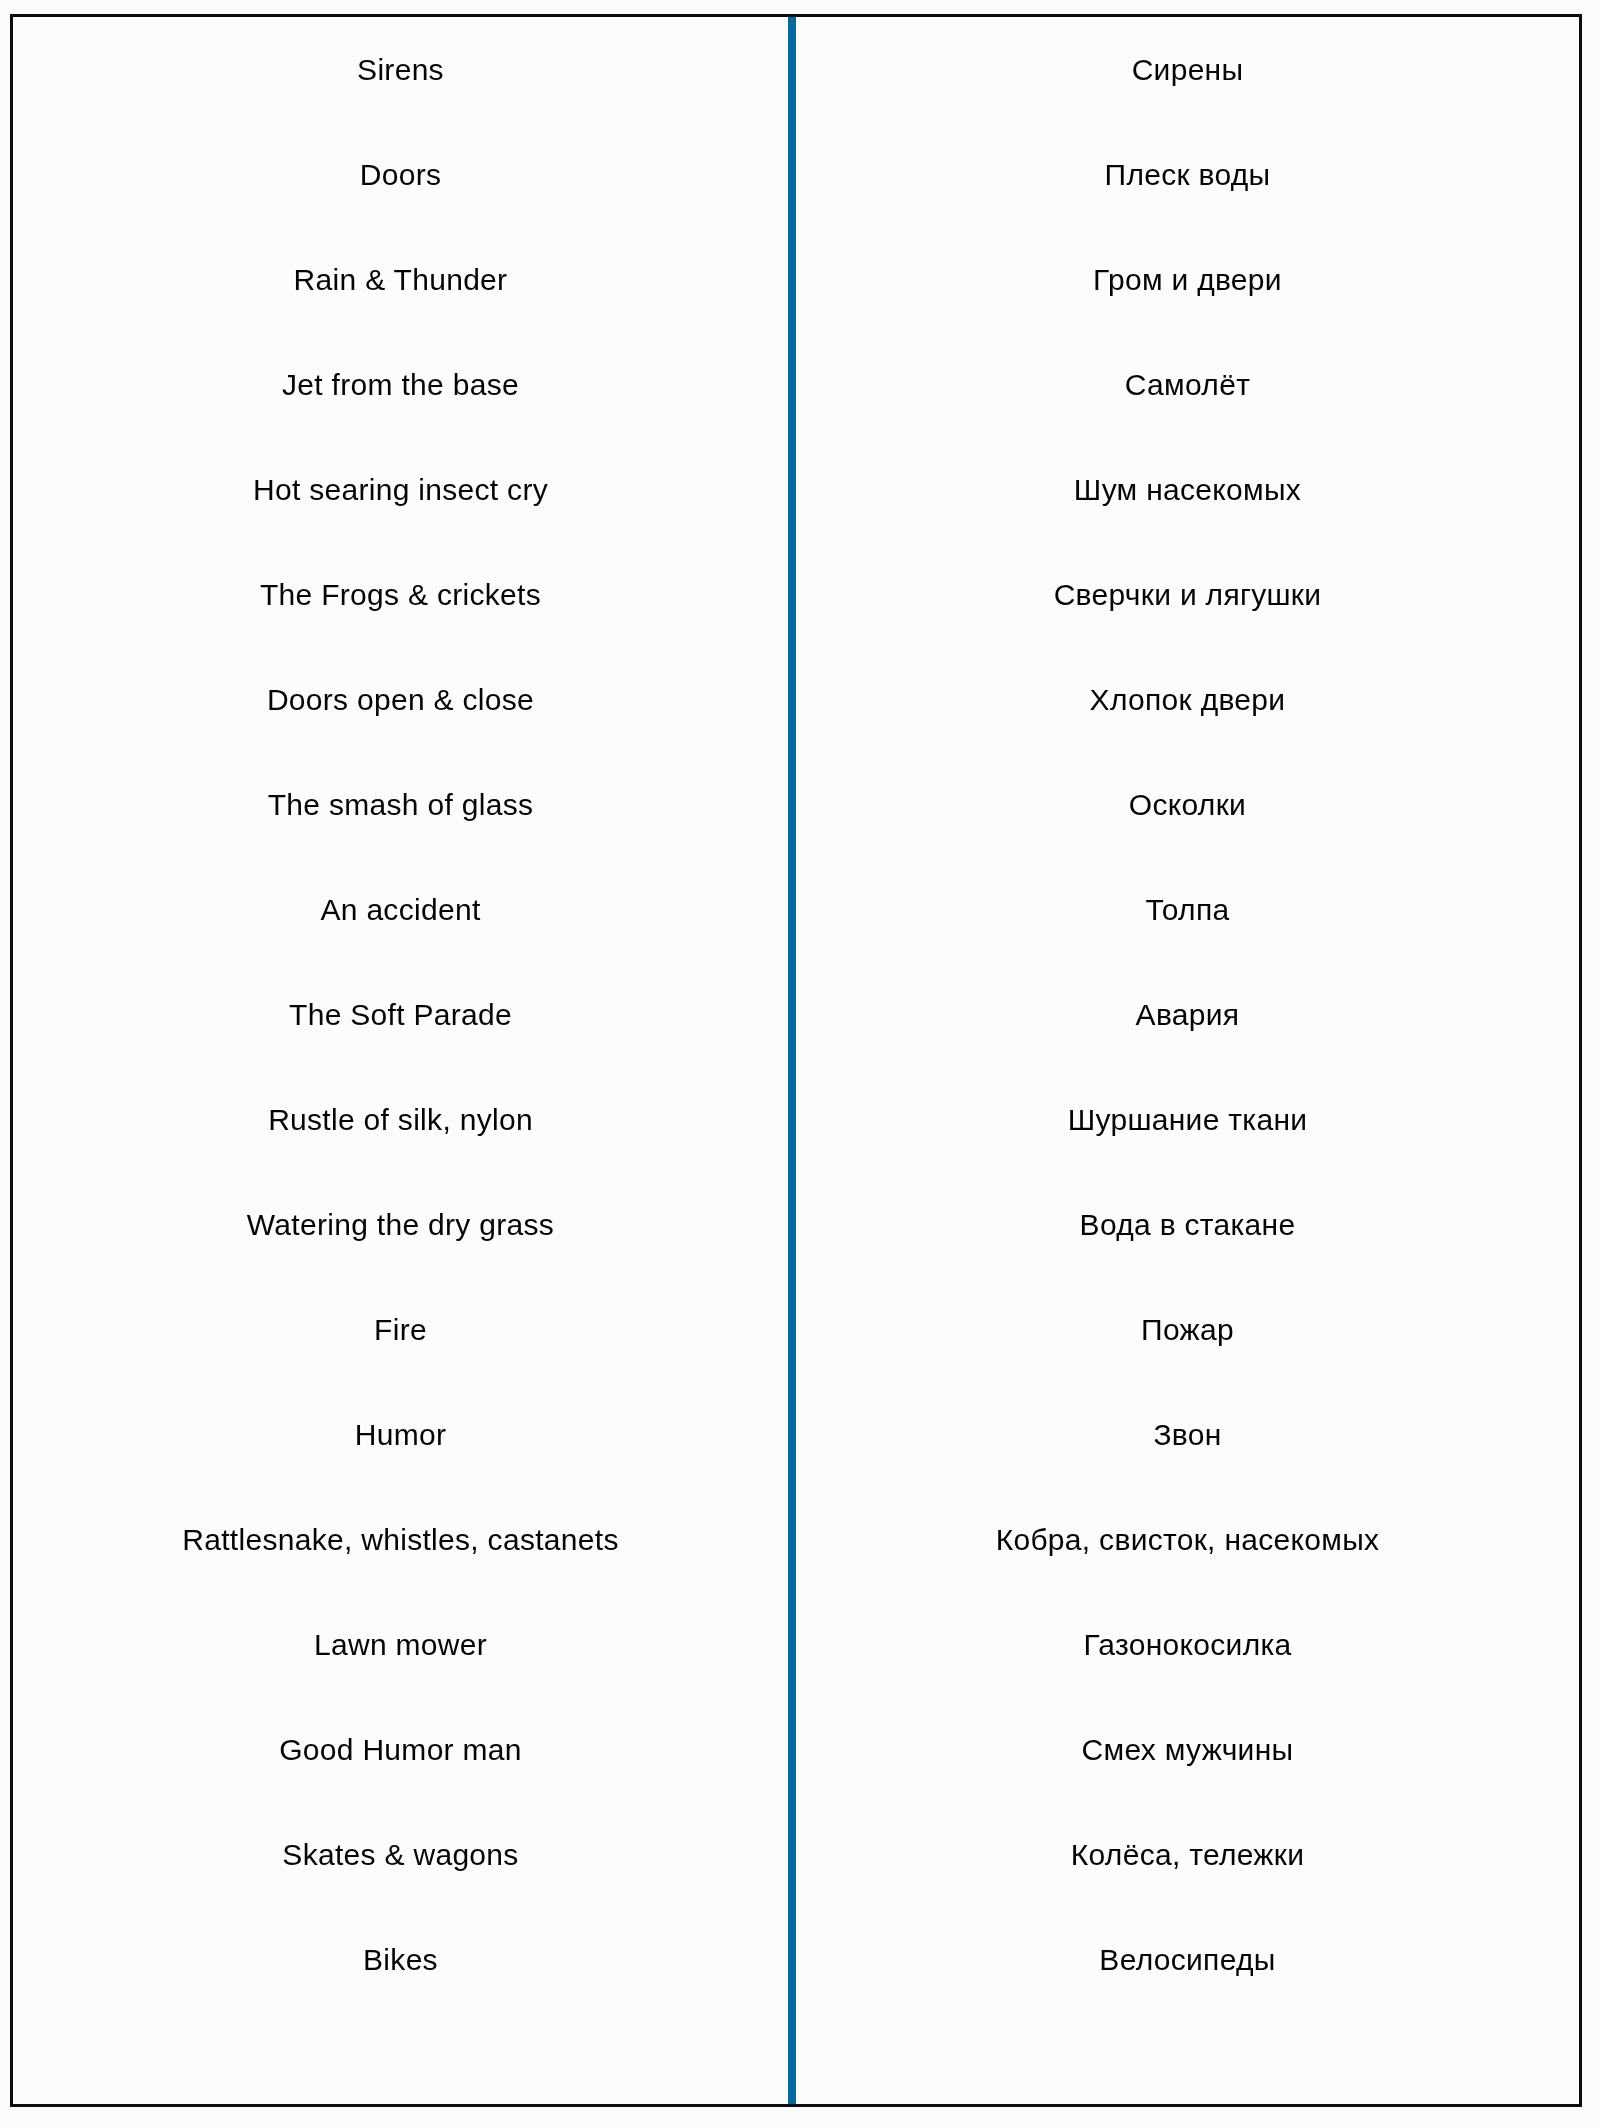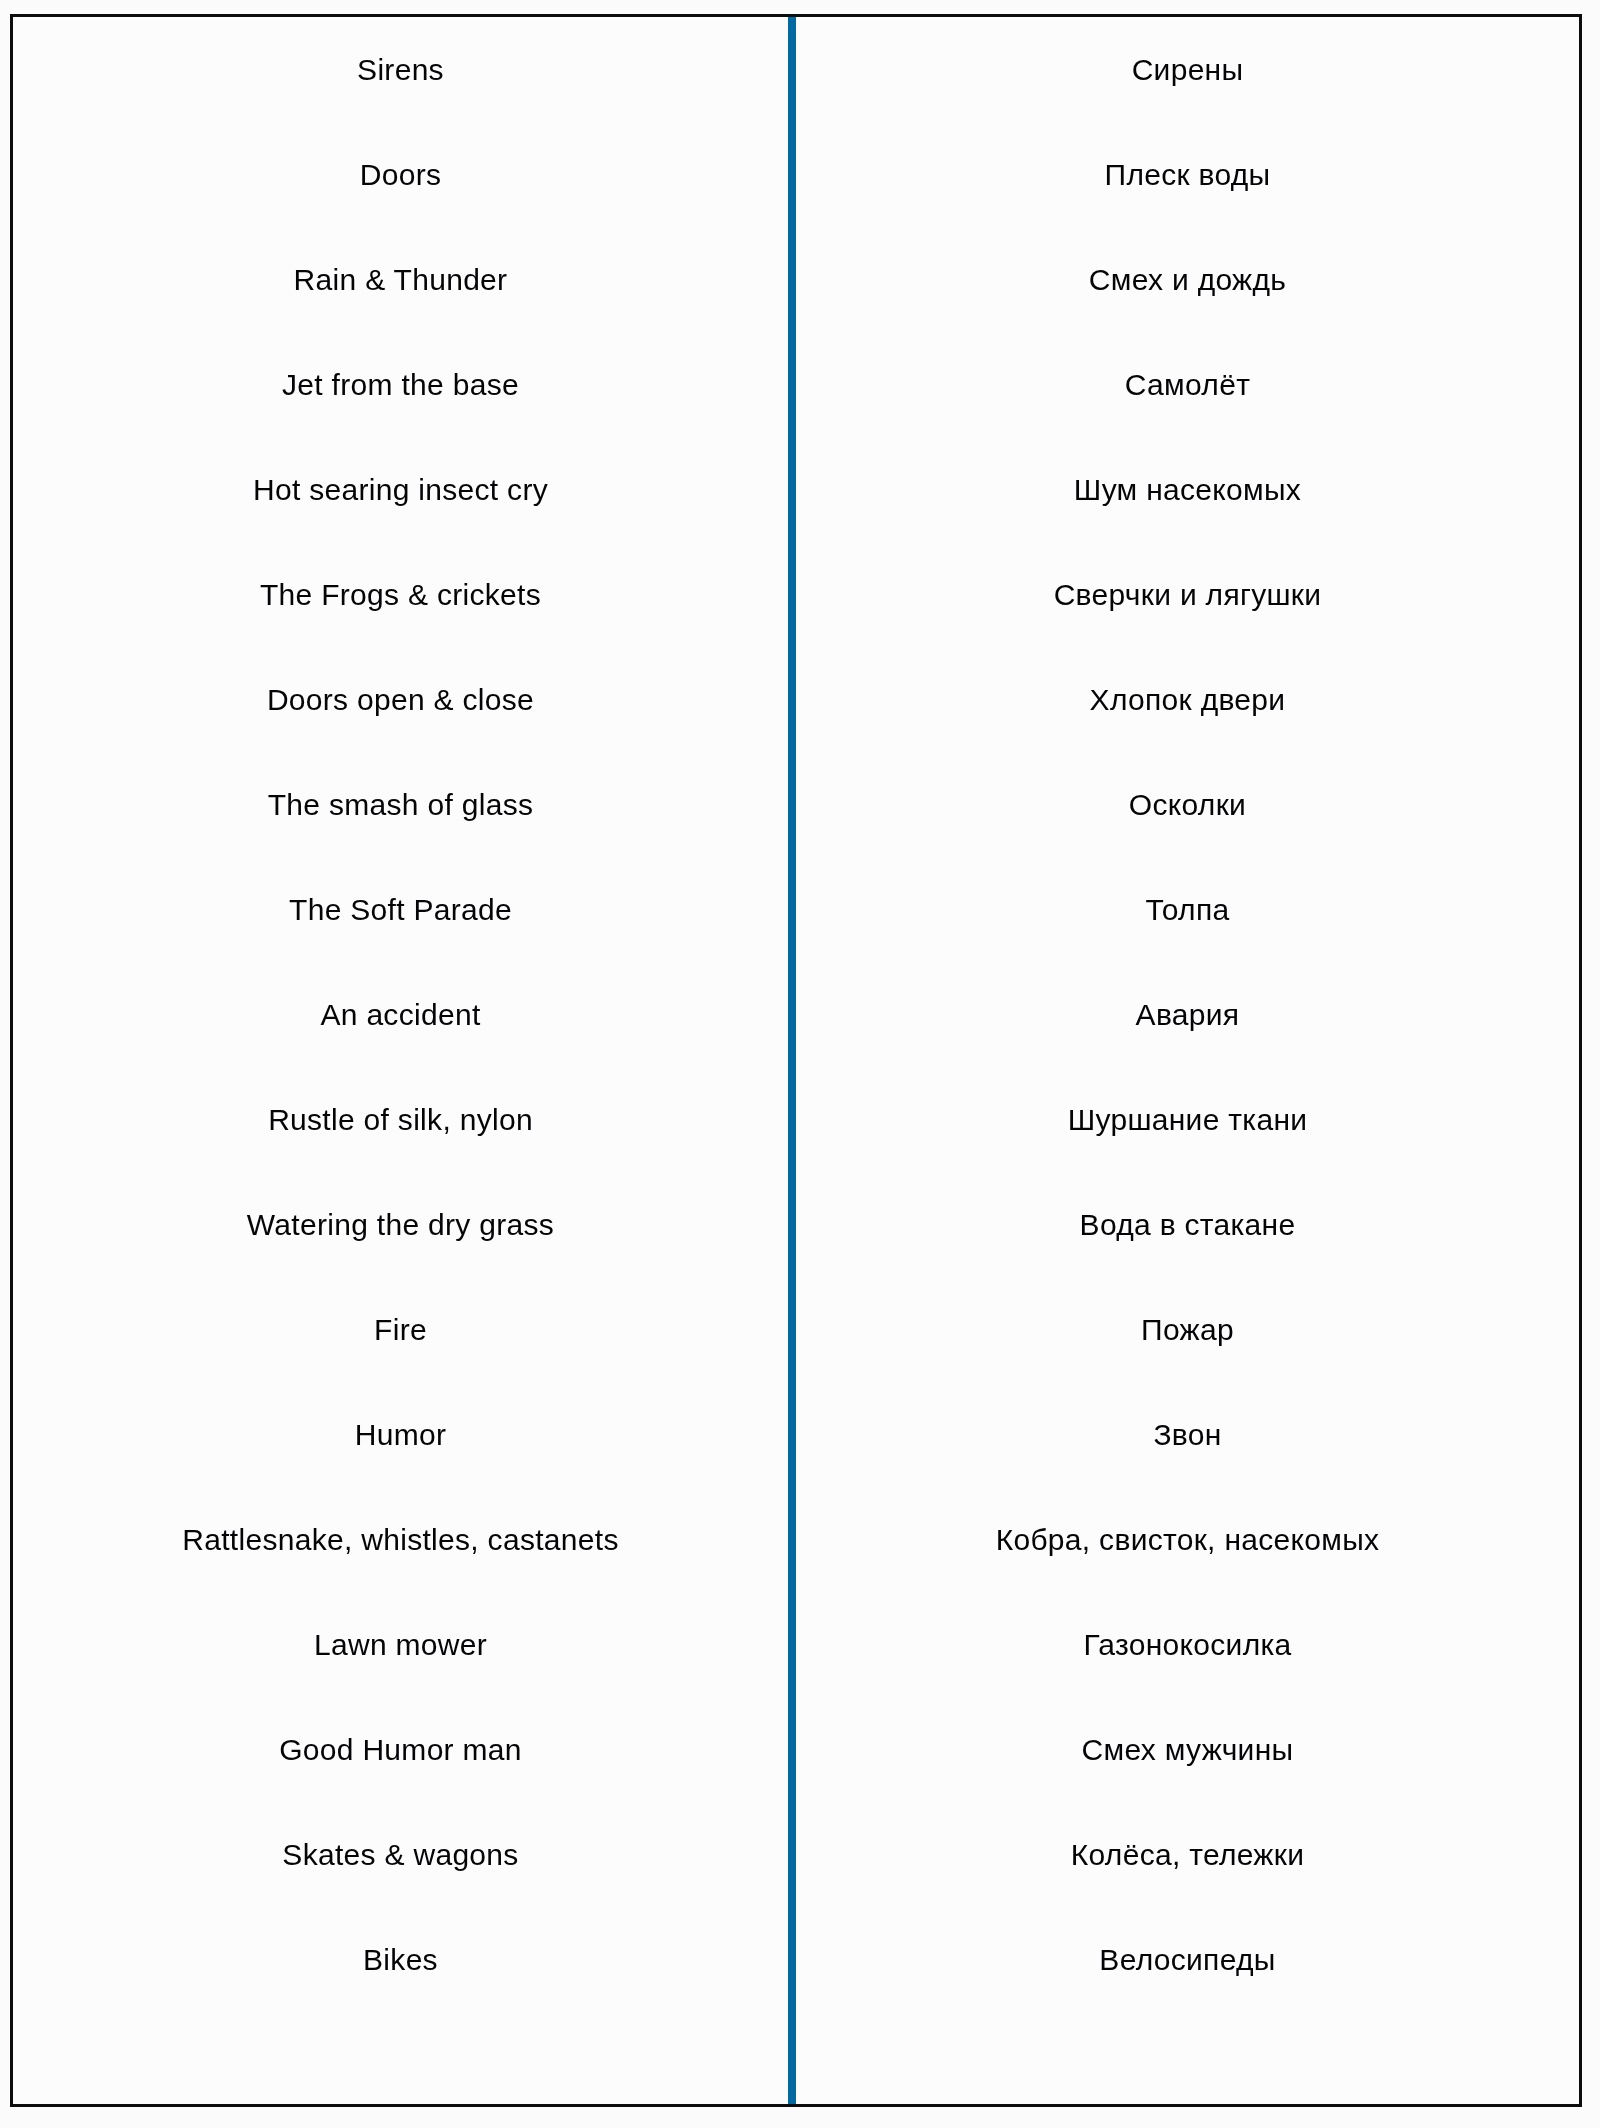--- a/index.html
+++ b/index.html
@@ -57,36 +57,36 @@
   <div class="table-frame">
     <div class="col col-left">
         <div class="cell">Sirens</div>
         <div class="cell">Doors</div>
         <div class="cell">Rain &amp; Thunder</div>
         <div class="cell">Jet from the base</div>
         <div class="cell">Hot searing insect cry</div>
         <div class="cell">The Frogs &amp; crickets</div>
         <div class="cell">Doors open &amp; close</div>
         <div class="cell">The smash of glass</div>
+        <div class="cell">An accident</div>
         <div class="cell">The Soft Parade</div>
-        <div class="cell">An accident</div>
         <div class="cell">Rustle of silk, nylon</div>
         <div class="cell">Watering the dry grass</div>
         <div class="cell">Fire</div>
         <div class="cell">Humor</div>
         <div class="cell">Rattlesnake, whistles, castanets</div>
         <div class="cell">Lawn mower</div>
         <div class="cell">Good Humor man</div>
         <div class="cell">Skates &amp; wagons</div>
         <div class="cell">Bikes</div>
       </div>
     <div class="col col-right">
         <div class="cell">Сирены</div>
         <div class="cell">Плеск воды</div>
-        <div class="cell">Смех и дождь</div>
+        <div class="cell">Гром и двери</div>
         <div class="cell">Самолёт</div>
         <div class="cell">Шум насекомых</div>
         <div class="cell">Сверчки и лягушки</div>
         <div class="cell">Хлопок двери</div>
         <div class="cell">Осколки</div>
         <div class="cell">Толпа</div>
         <div class="cell">Авария</div>
         <div class="cell">Шуршание ткани</div>
         <div class="cell">Вода в стакане</div>
         <div class="cell">Пожар</div>

